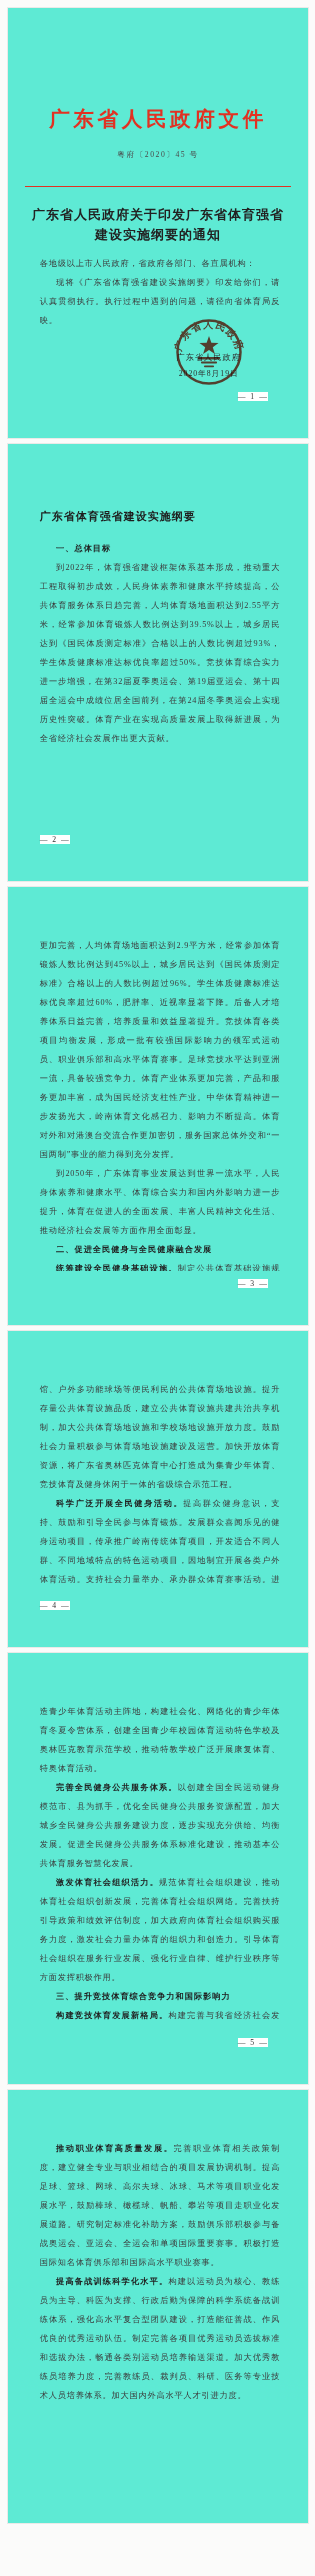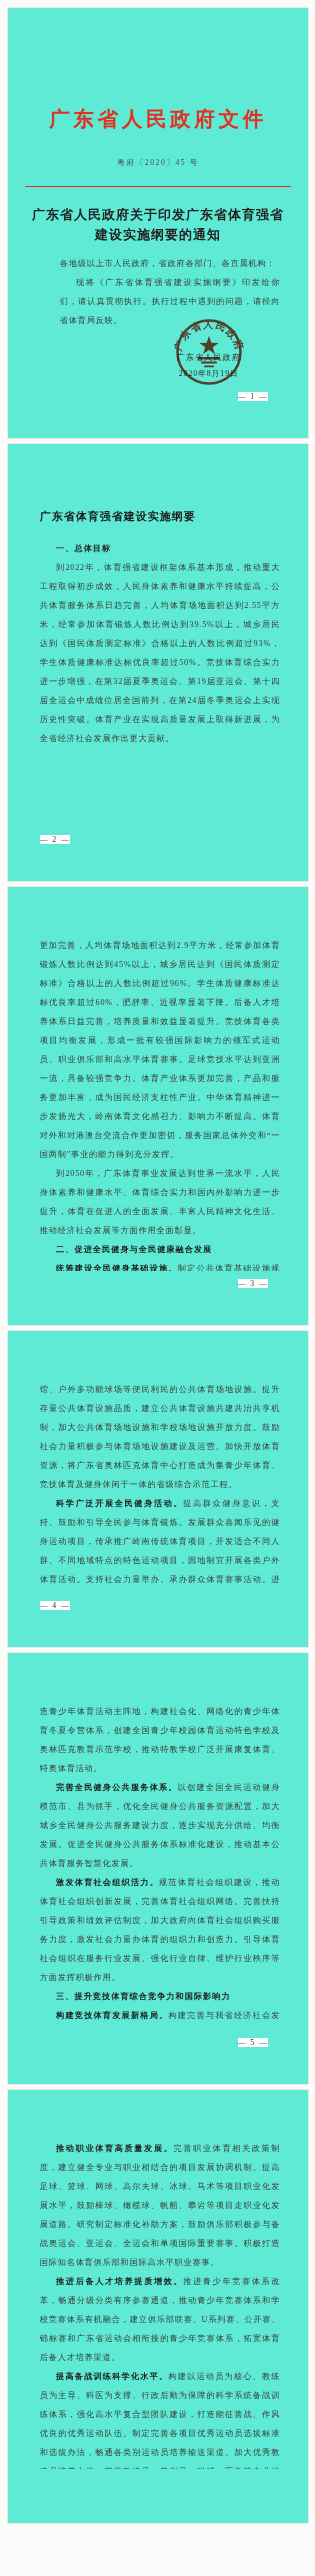--- a/index.html
+++ b/index.html
@@ -22,36 +22,36 @@
   .page1{height:432px;}
   .org-header{
     position:absolute;top:97px;left:0;right:0;
     text-align:center;
     font-size:20.6px;font-weight:bold;
     letter-spacing:3.6px;
     color:#e23122;
     font-family:"Liberation Serif", serif;
   }
   .doc-number{
-    position:absolute;top:150px;left:0;right:0;
+    position:absolute;top:142px;left:0;right:0;
     text-align:center;
     font-size:7.7px;letter-spacing:1.5px;color:#4a4a4a;
   }
   .red-rule{
     position:absolute;top:178px;left:17.5px;right:17.5px;
     height:1px;background:#e23122;
   }
   .notice-title{
     position:absolute;top:197px;left:0;right:0;
     text-align:center;
     font-size:13px;font-weight:bold;line-height:20px;
     letter-spacing:1px;color:#222;
   }
   .cover-body{
-    position:absolute;top:246px;left:32px;right:28px;margin-left:20px;
+    position:absolute;top:246px;left:32px;right:28px;
   }
   .para{
     margin:0;
     font-size:8.2px;
     line-height:19px;
     letter-spacing:0.8px;
     text-align:justify;
     text-indent:2em;
     color:#3b3b3b;
   }
@@ -167,20 +167,19 @@
         <p class="para"><span class="lead">完善全民健身公共服务体系。</span>以创建全国全民运动健身模范市、县为抓手，优化全民健身公共服务资源配置，加大城乡全民健身公共服务建设力度，逐步实现充分供给、均衡发展。促进全民健身公共服务体系标准化建设，推动基本公共体育服务智慧化发展。</p>
         <p class="para"><span class="lead">激发体育社会组织活力。</span>规范体育社会组织建设，推动体育社会组织创新发展，完善体育社会组织网络。完善扶持引导政策和绩效评估制度，加大政府向体育社会组织购买服务力度，激发社会力量办体育的组织力和创造力。引导体育社会组织在服务行业发展、强化行业自律、维护行业秩序等方面发挥积极作用。</p>
         <p class="para heading">三、提升竞技体育综合竞争力和国际影响力</p>
         <p class="para"><span class="lead">构建竞技体育发展新格局。</span>构建完善与我省经济社会发展水平相适应的竞技体育发展模式和管理体制，更好发挥举国体制与市场机制相结合的重要作用，统筹推动夏季项目与冬季项目、优势项目与弱势项目平衡充分发展。坚持开放办体育，鼓励支持地市、高校、俱乐部、企业、社会组织等申办和建设高水平运动队，形成开放、科学、可持续发展的多元化竞技体育发展新格局。</p>
       </div>
     <div class="page-num side-right">— 5 —</div>
   </section>
   <section class="page flow-page pg6">
     <div class="page-body">
         <p class="para"><span class="lead">推动职业体育高质量发展。</span>完善职业体育相关政策制度，建立健全专业与职业相结合的项目发展协调机制。提高足球、篮球、网球、高尔夫球、冰球、马术等项目职业化发展水平，鼓励棒球、橄榄球、帆船、攀岩等项目走职业化发展道路。研究制定标准化补助方案，鼓励俱乐部积极参与备战奥运会、亚运会、全运会和单项国际重要赛事。积极打造国际知名体育俱乐部和国际高水平职业赛事。</p>
-        <p class="para"><span class="lead">推进后备人才培养提质增效。</span>推进青少年竞赛体系改革，畅通分级分类有序参赛通道，推动青少年竞赛体系和学校竞赛体系有机融合，建立俱乐部联赛、U系列赛、公开赛、锦标赛和广东省运动会相衔接的青少年竞赛体系，拓宽体育后备人才培养渠道。</p>
         <p class="para"><span class="lead">提高备战训练科学化水平。</span>构建以运动员为核心、教练员为主导、科医为支撑、行政后勤为保障的科学系统备战训练体系，强化高水平复合型团队建设，打造能征善战、作风优良的优秀运动队伍。制定完善各项目优秀运动员选拔标准和选拔办法，畅通各类别运动员培养输送渠道。加大优秀教练员培养力度，完善教练员、裁判员、科研、医务等专业技术人员培养体系。加大国内外高水平人才引进力度。</p>
       </div>
 
   </section>
 
 </div>
 
 
 </body></html>

